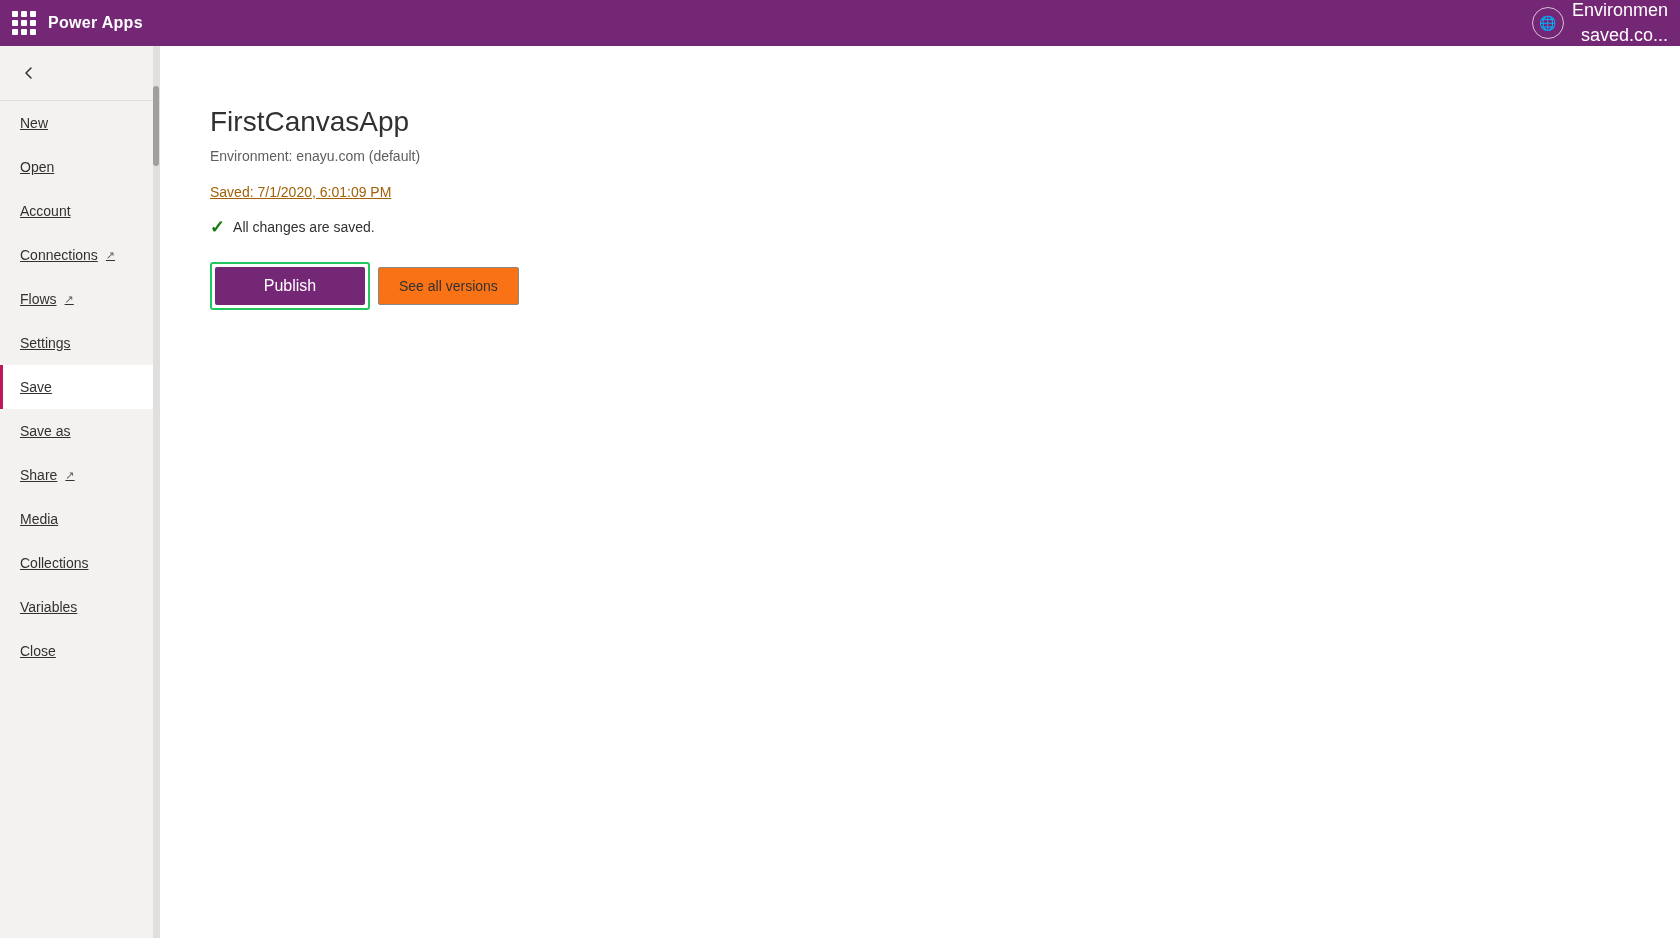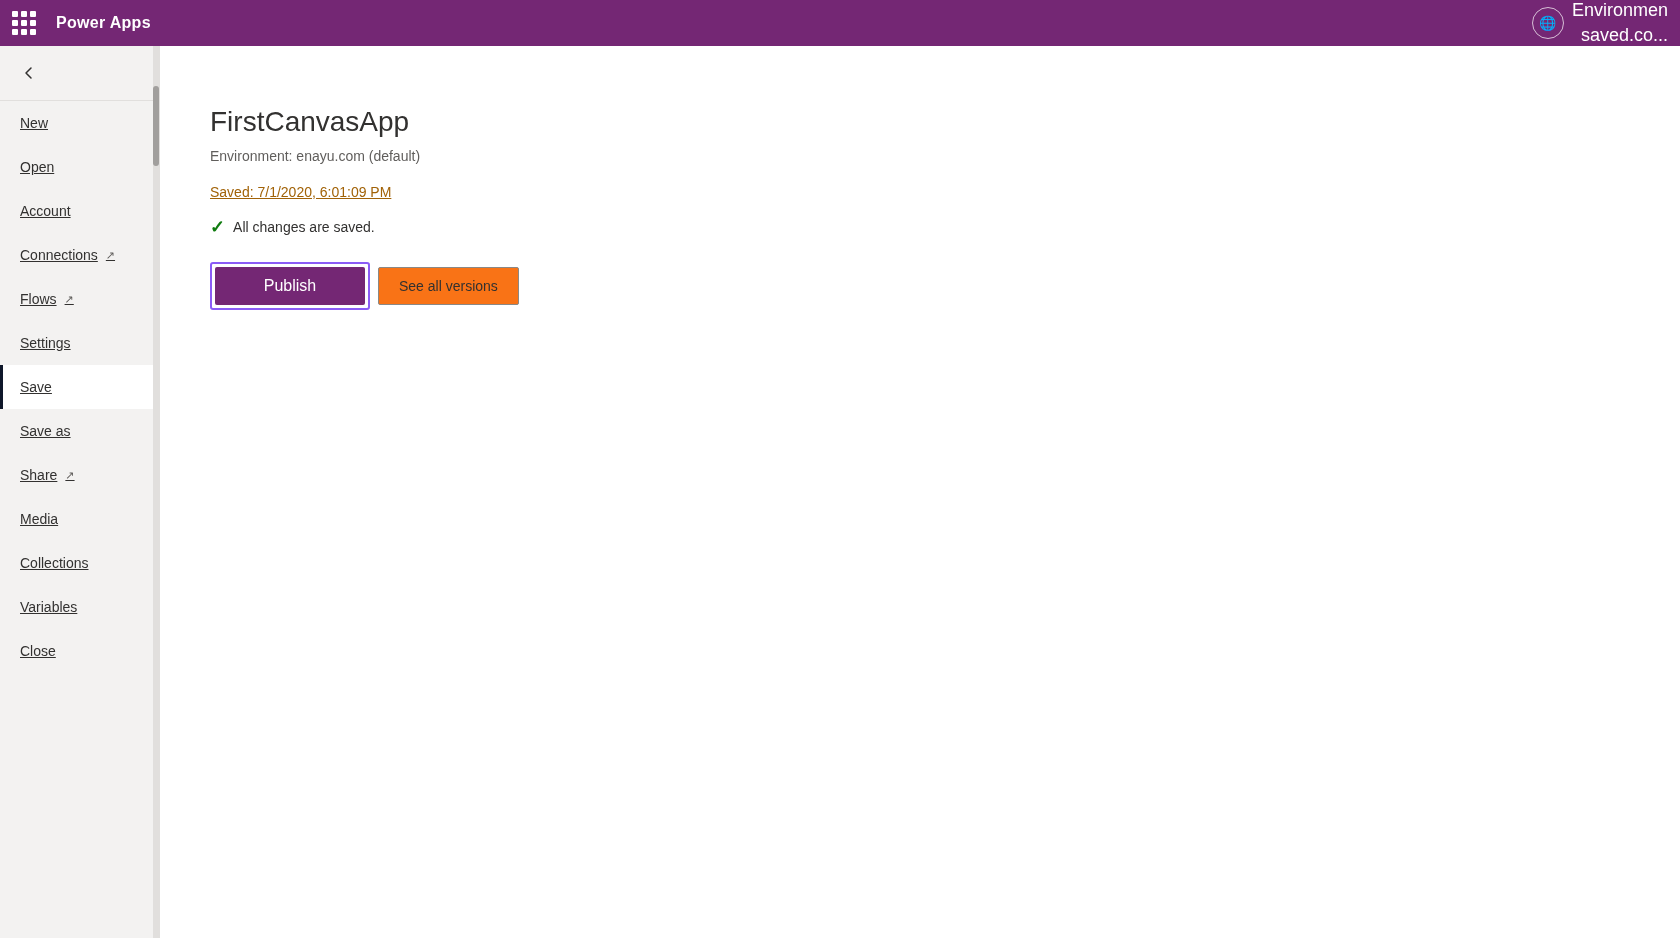--- a/index.html
+++ b/index.html
@@ -11,21 +11,21 @@
       height: 46px;
       display: flex;
       align-items: center;
       padding: 0 12px;
       flex-shrink: 0;
       justify-content: space-between;
     }
     .topbar-left {
       display: flex;
       align-items: center;
-      gap: 20px;
+      gap: 12px;
     }
     .waffle-icon {
       width: 24px;
       height: 24px;
       display: grid;
       grid-template-columns: repeat(3, 1fr);
       gap: 3px;
       cursor: pointer;
     }
     .waffle-dot {
@@ -98,21 +98,21 @@
       color: #323130;
       cursor: pointer;
       display: flex;
       align-items: center;
       gap: 8px;
       position: relative;
       text-decoration: underline;
     }
     .sidebar-item.active {
       background: white;
-      border-left: 3px solid #0f172a;
+      border-left: 3px solid #be185d;
       padding-left: 17px;
     }
     .sidebar-item .ext-icon {
       font-size: 11px;
       color: #605e5c;
     }
     .scrollbar-track {
       width: 6px;
       background: #e1dfdd;
       position: absolute;
@@ -168,21 +168,21 @@
     .saved-text {
       font-size: 14px;
       color: #323130;
     }
     .action-buttons {
       display: flex;
       gap: 8px;
       align-items: center;
     }
     .publish-wrapper {
-      border: 2px solid #8b5cf6;
+      border: 2px solid #22c55e;
       border-radius: 3px;
       padding: 3px;
       display: inline-block;
     }
     .btn-publish {
       background: #742774;
       color: white;
       border: none;
       padding: 10px 36px;
       font-size: 16px;

